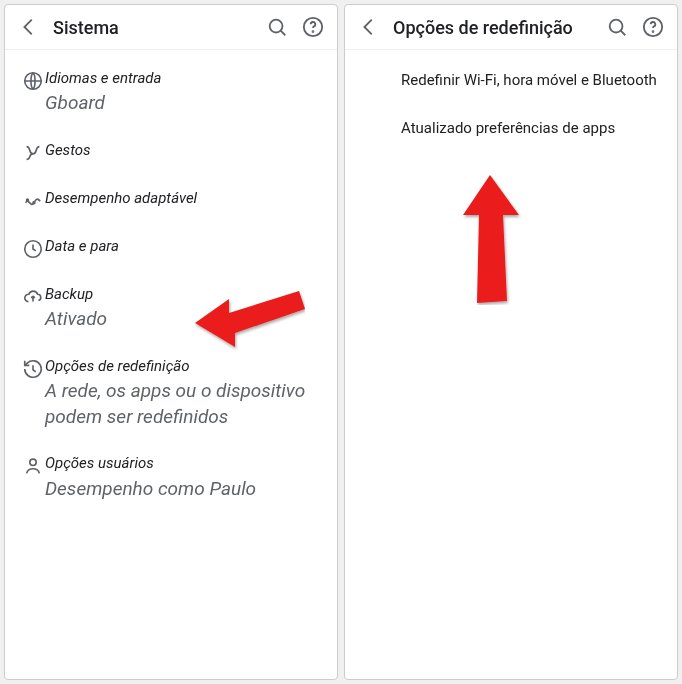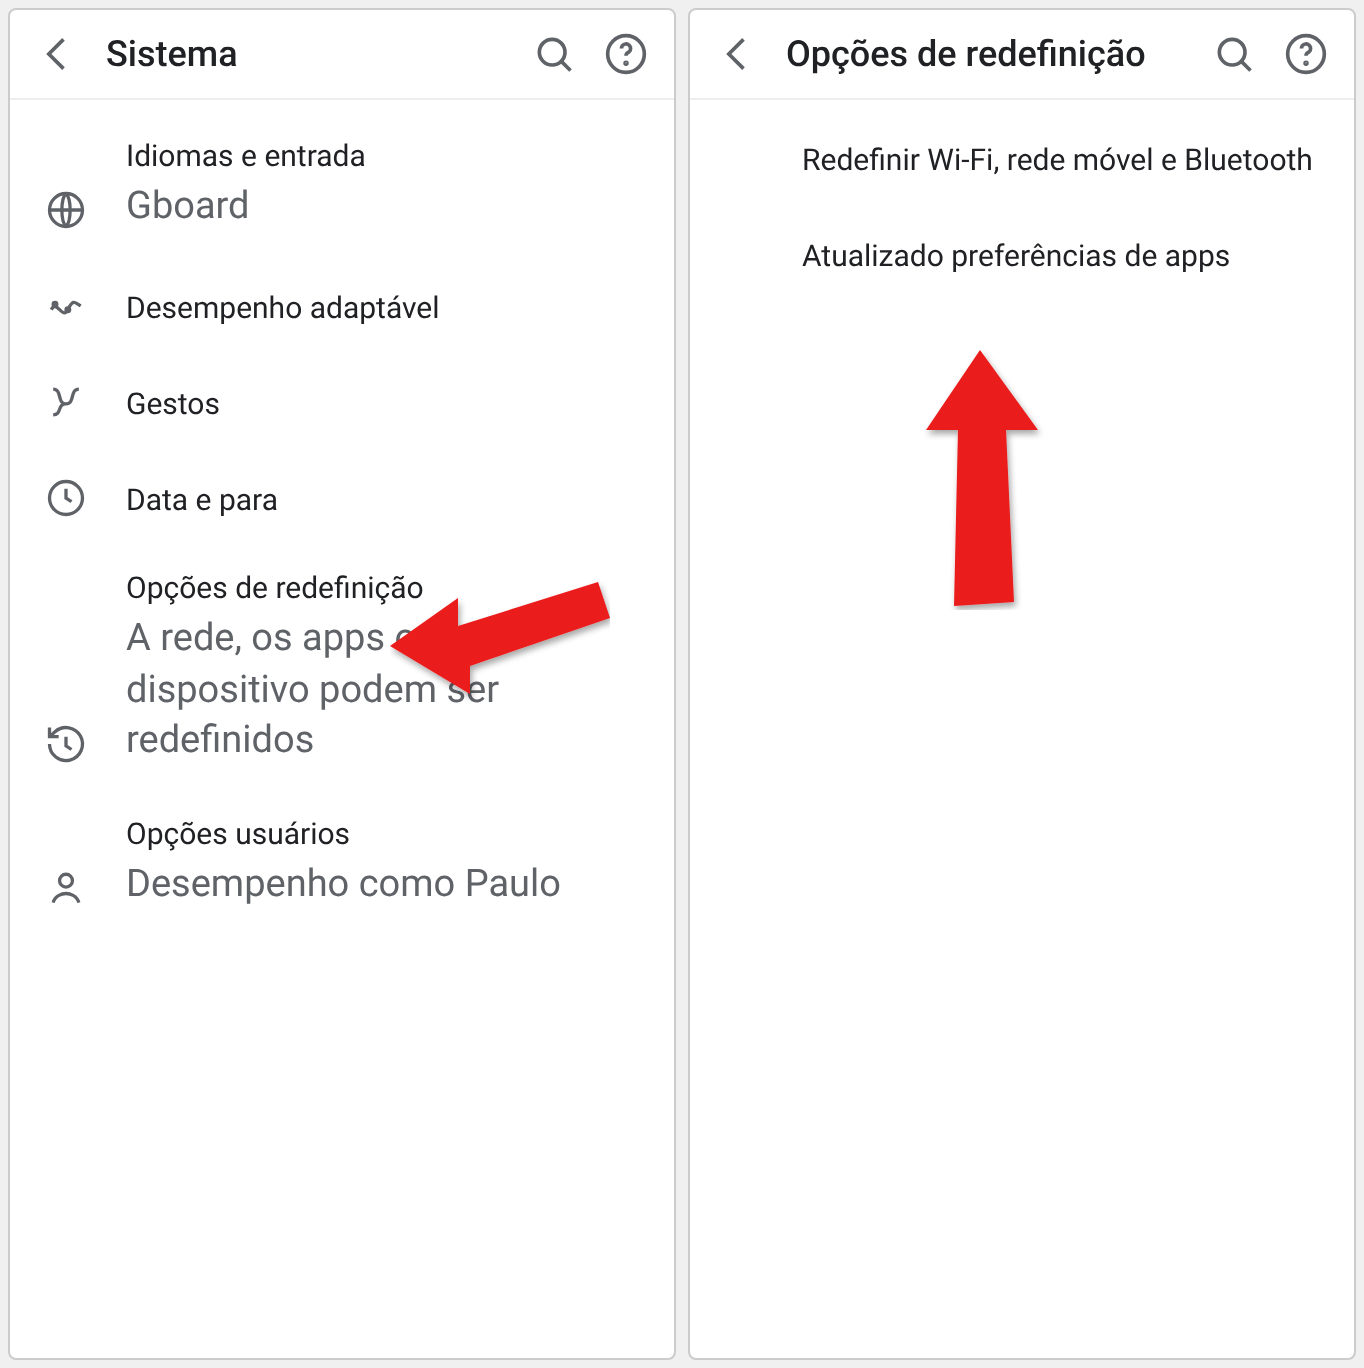--- a/index.html
+++ b/index.html
@@ -41,24 +41,24 @@
     height: 24px;
     display: flex;
     align-items: center;
     justify-content: center;
     color: #5f6368;
     cursor: pointer;
   }
   .list { flex: 1; overflow-y: auto; padding: 6px 0; }
   .row {
     display: flex;
-    align-items: flex-end;
+    align-items: flex-start;
     padding: 12px 16px;
-    gap: 18px;
     cursor: pointer;
+    font-style: italic;
   }
   .row .leading {
     width: 24px;
     display: flex;
     justify-content: center;
     color: #5f6368;
     flex-shrink: 0;
     margin-top: 2px;
   }
   .row .texts { flex: 1; min-width: 0; }
@@ -123,53 +123,65 @@
       </div>
       <div class="texts">
         <div class="primary">Idiomas e entrada</div>
         <div class="secondary">Gboard</div>
       </div>
     </div>
 
     <div class="row">
       <div class="leading">
         <svg viewBox="0 0 24 24" width="22" height="22" fill="none" stroke="currentColor" stroke-width="1.8">
+            <path d="M5 5c5 0 2 8 7 8s2-8 7-8M5 19c5 0 2-6 7-6"></path>
+          </svg>
+      </div>
+      <div class="texts">
+        <div class="primary">Gestos</div>
+      </div>
+    </div>
+
+    <div class="row">
+      <div class="leading">
+        <svg viewBox="0 0 24 24" width="22" height="22" fill="none" stroke="currentColor" stroke-width="1.8">
             <path d="M4 14c3-6 6 6 9 0s4-4 7-2"></path>
             <circle cx="6" cy="11" r="1" fill="currentColor"></circle>
             <circle cx="13" cy="14" r="1" fill="currentColor"></circle>
           </svg>
       </div>
       <div class="texts">
         <div class="primary">Desempenho adaptável</div>
       </div>
     </div>
 
     <div class="row">
       <div class="leading">
         <svg viewBox="0 0 24 24" width="22" height="22" fill="none" stroke="currentColor" stroke-width="1.8">
-            <path d="M5 5c5 0 2 8 7 8s2-8 7-8M5 19c5 0 2-6 7-6"></path>
-          </svg>
-      </div>
-      <div class="texts">
-        <div class="primary">Gestos</div>
-      </div>
-    </div>
-
-    <div class="row">
-      <div class="leading">
-        <svg viewBox="0 0 24 24" width="22" height="22" fill="none" stroke="currentColor" stroke-width="1.8">
             <circle cx="12" cy="12" r="9"></circle>
             <path d="M12 7v5l3 2"></path>
           </svg>
       </div>
       <div class="texts">
         <div class="primary">Data e para</div>
       </div>
     </div>
 
+    <div class="row">
+      <div class="leading">
+        <svg viewBox="0 0 24 24" width="22" height="22" fill="none" stroke="currentColor" stroke-width="1.8">
+            <path d="M7 17a4 4 0 1 1 .5-7.97A5 5 0 0 1 17 9a3.5 3.5 0 0 1 1 6.86"></path>
+            <path d="M12 11v6m0-6-2 2m2-2 2 2"></path>
+          </svg>
+      </div>
+      <div class="texts">
+        <div class="primary">Backup</div>
+        <div class="secondary">Ativado</div>
+      </div>
+    </div>
 
     <div class="row">
       <div class="leading">
         <svg viewBox="0 0 24 24" width="22" height="22" fill="none" stroke="currentColor" stroke-width="1.8">
             <path d="M3 12a9 9 0 1 0 3-6.7L3 8"></path>
             <path d="M3 3v5h5"></path>
             <path d="M12 8v5l3 2"></path>
           </svg>
       </div>
       <div class="texts">
@@ -224,21 +236,21 @@
     </div>
     <div class="icon-btn">
       <svg viewBox="0 0 24 24" width="22" height="22" fill="none" stroke="currentColor" stroke-width="2">
           <circle cx="12" cy="12" r="10"></circle>
           <path d="M9.5 9a2.5 2.5 0 1 1 3.5 2.3c-.8.4-1 1-1 1.7"></path>
           <circle cx="12" cy="17" r="0.5" fill="currentColor"></circle>
         </svg>
     </div>
   </div>
   <div class="list">
-    <div class="simple-row">Redefinir Wi-Fi, rede móvel e Bluetooth</div>
+    <div class="simple-row">Redefinir Wi-Fi, hora móvel e Bluetooth</div>
     <div class="simple-row">Atualizado preferências de apps</div>
   </div>
 
   <div class="arrow" style="left:110px; top:170px;">
     <svg width="70" height="130" viewBox="0 0 70 130">
       <defs>
           <filter id="s2" x="-20%" y="-20%" width="140%" height="140%">
             <feDropShadow dx="1" dy="2" stdDeviation="1.5" flood-opacity="0.35"></feDropShadow>
           </filter>
         </defs>

